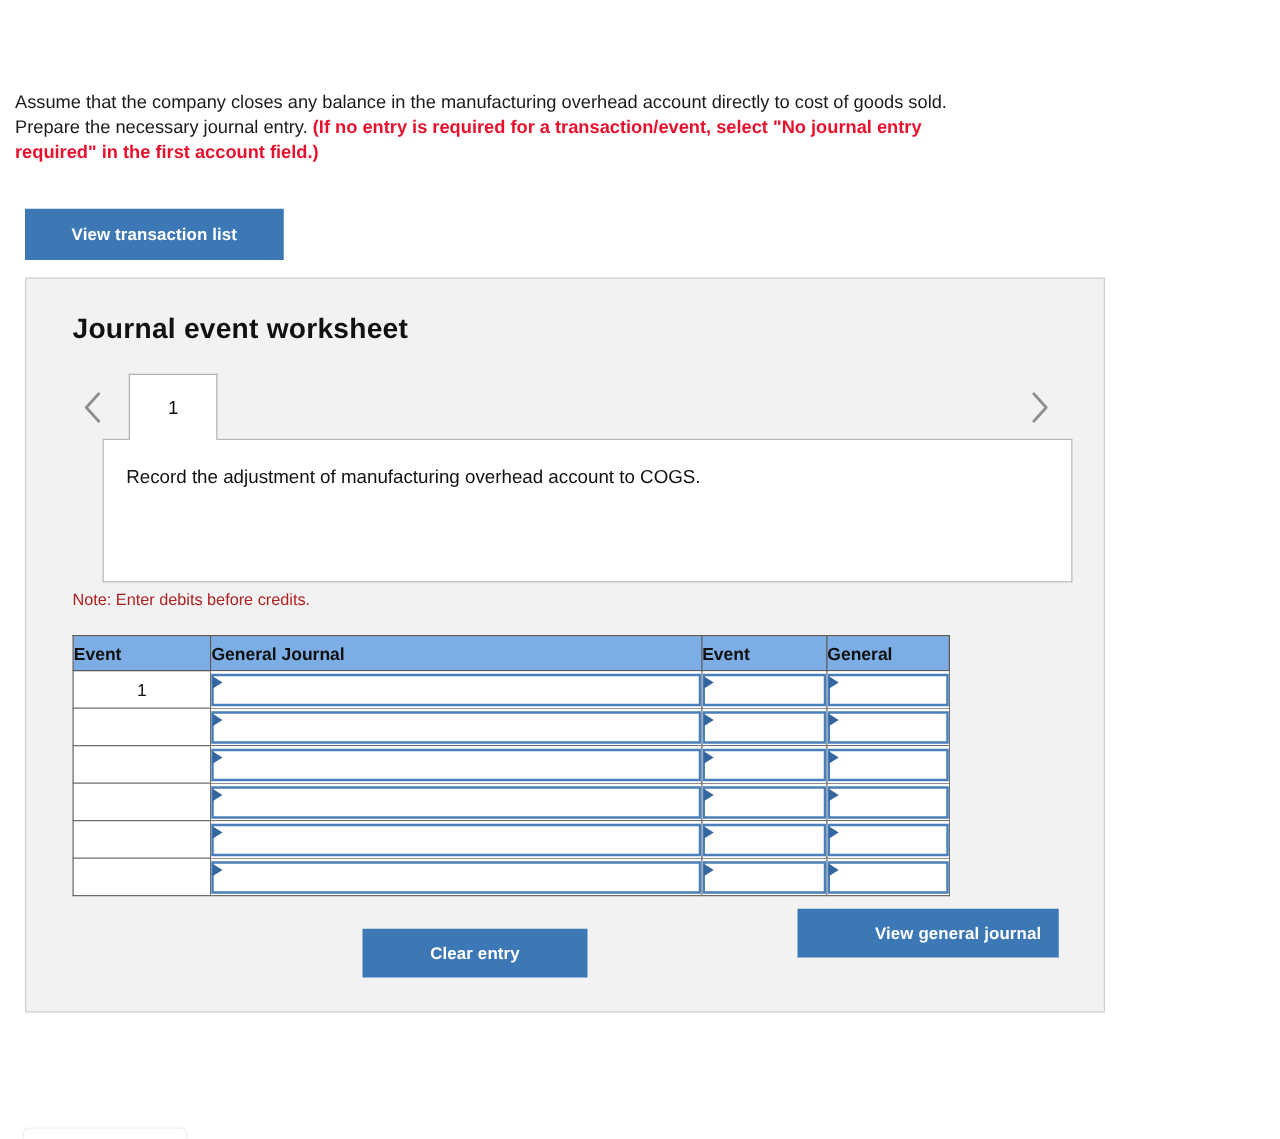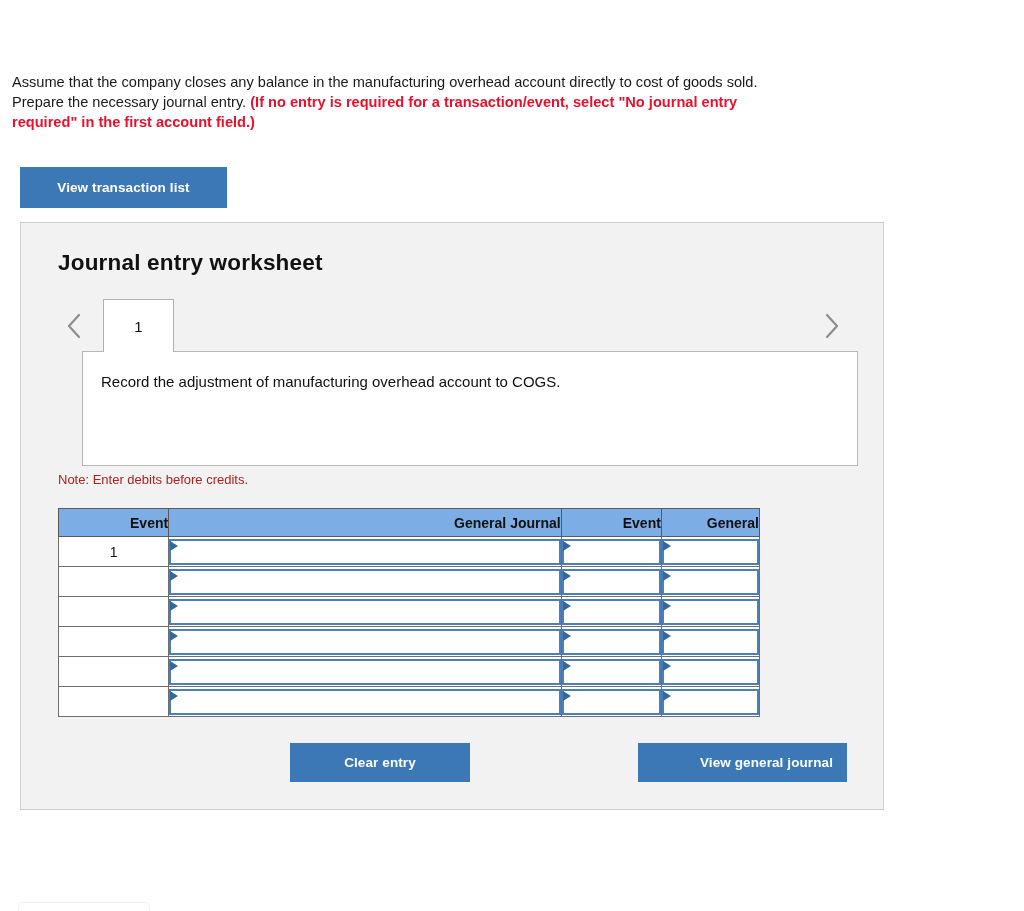--- a/index.html
+++ b/index.html
@@ -162,21 +162,21 @@
     table-layout: fixed;
   }
   .jtable th {
     background: #7cade4;
     border: 1px solid #5a5a5a;
     height: 28px;
     font-size: 14px;
     font-weight: bold;
     color: #111111;
     padding: 0;
-    text-align: right;
+    text-align: left;
   }
   .jtable td {
     border: 1px solid #6e6e6e;
     height: 30px;
     padding: 0;
     background: #ffffff;
     vertical-align: middle;
   }
   .col-event   { width: 110px; }
   .col-journal { width: 392px; }
@@ -224,21 +224,21 @@
     position: absolute;
     left: 269px;
     top: 520px;
     width: 180px;
     height: 39px;
     text-align: center;
   }
   .btn-viewjournal {
     position: absolute;
     left: 617px;
-    top: 520px;
+    top: 504px;
     width: 209px;
     height: 39px;
     padding-left: 48px;
   }
 
   
   .bottom-stub {
     position: absolute;
     left: 18px;
     top: 902px;
@@ -255,21 +255,21 @@
 <div class="page">
 
   <div class="intro">
     <span>Assume that the company closes any balance in the manufacturing overhead account directly to cost of goods sold. Prepare the necessary journal entry. </span><span class="hl">(If no entry is required for a transaction/event, select "No journal entry required" in the first account field.)</span>
   </div>
 
   <button class="btn btn-view-transactions">View transaction list</button>
 
   <div class="panel">
 
-    <div class="panel-title">Journal entry worksheet</div>
+    <div class="panel-title">Journal event worksheet</div>
 
     <div class="tabstrip">
 
       <div class="chev chev-left">
         <span>
           <svg width="17" height="28" viewBox="0 0 17 28" aria-hidden="true">
             <polyline points="13,3 3,14 13,25" fill="none" stroke="#8e8e8e" stroke-width="2.2" stroke-linecap="round" stroke-linejoin="round"></polyline>
           </svg>
         </span>
       </div>

